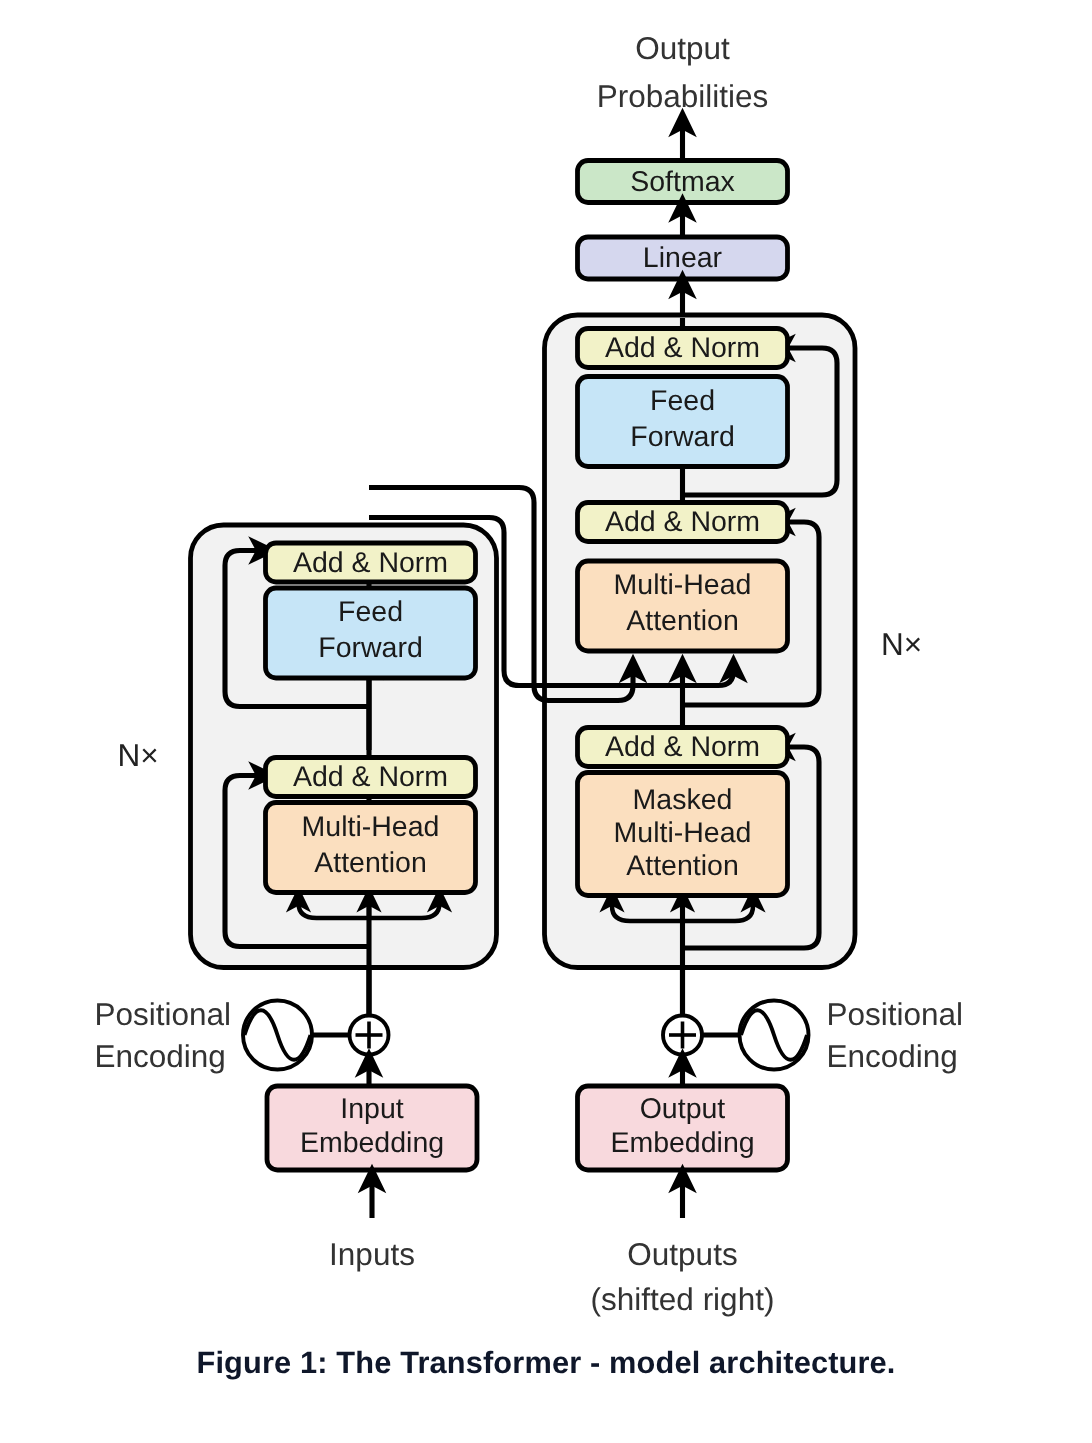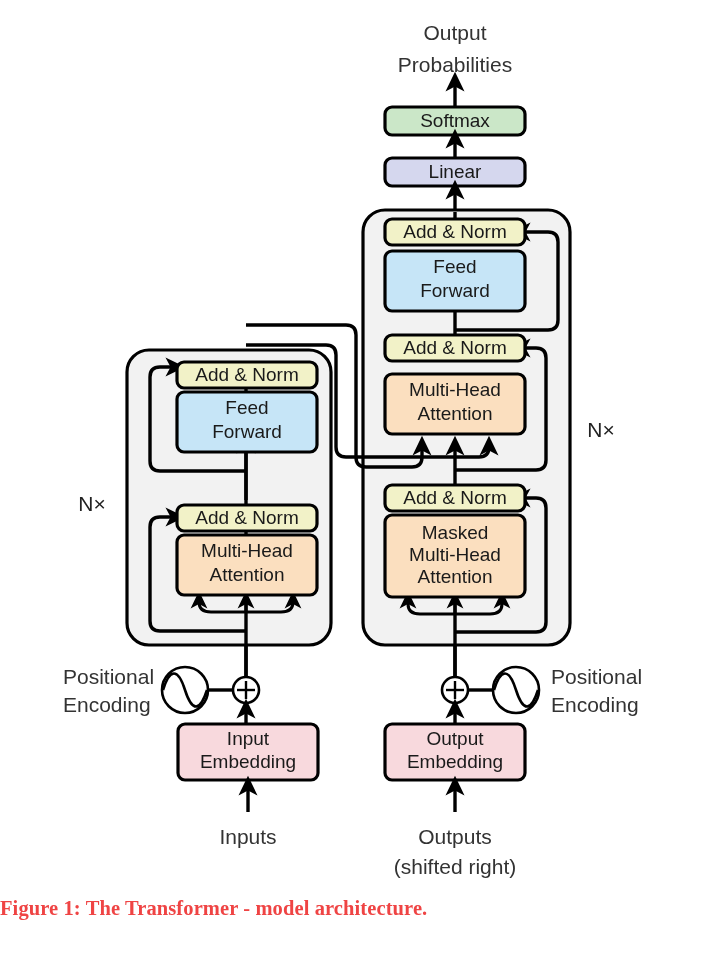--- a/index.html
+++ b/index.html
@@ -89,25 +89,25 @@
     font-size: 21px;
     text-anchor: middle;
     dominant-baseline: middle;
     fill: #222222;
   }
   .caption {
     position: absolute;
     left: 0;
     top: 897px;
     width: 728px;
-    text-align: left;
-    font-family: Liberation Serif, serif;
+    text-align: center;
+    font-family: Liberation Sans, sans-serif;
     font-size: 20.5px;
     font-weight: bold;
-    color: #ef4444;
+    color: #0f172a;
     letter-spacing: 0.1px;
   }
 </style>
 </head>
 <body>
 
 <div id="figure-root">
 
 <svg id="diagram" viewBox="0 0 728 962">
   <defs>

